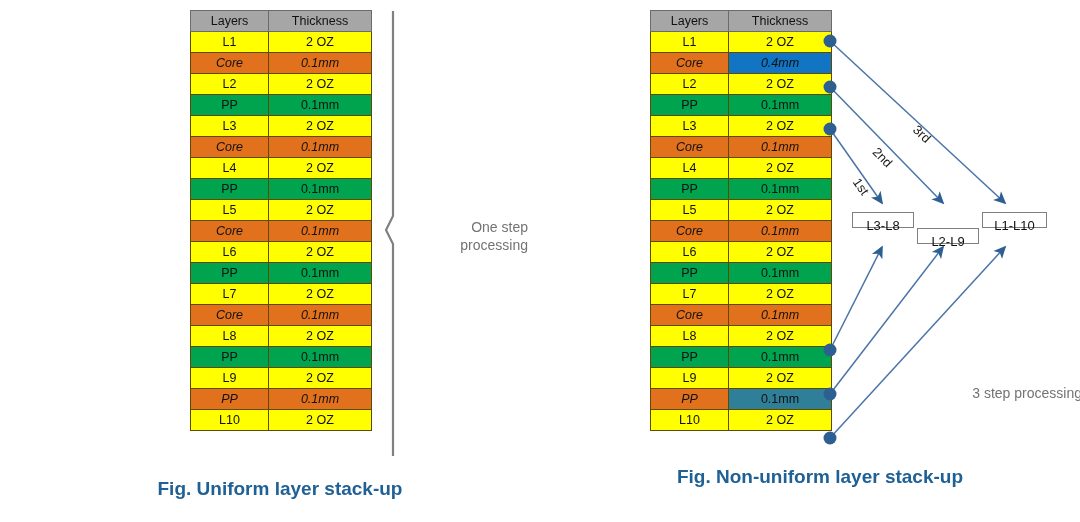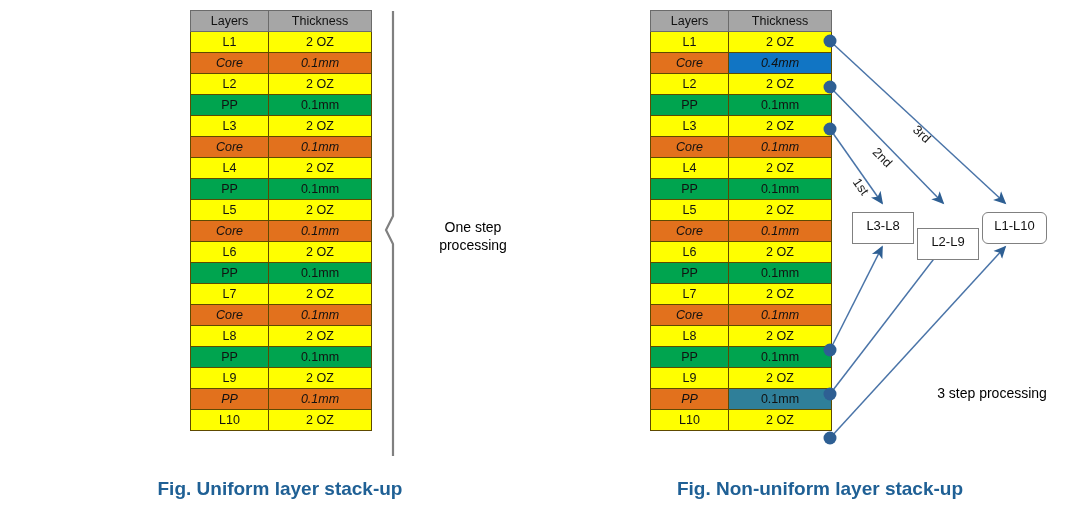--- a/index.html
+++ b/index.html
@@ -61,25 +61,25 @@
 
   
   .brace-svg {
     position: absolute;
     pointer-events: none;
   }
 
   
   .note {
     position: absolute;
-    color: #000000;
+    color: #737373;
     font-size: 14px;
     line-height: 18px;
     white-space: pre-line;
-    text-align: center;
+    text-align: right;
   }
 
   
   .caption {
     position: absolute;
     font-size: 19px;
     font-weight: bold;
     color: #1f6095;
     text-align: center;
     white-space: nowrap;
@@ -91,21 +91,21 @@
     left: 0;
     top: 0;
     width: 520px;
     height: 522px;
     pointer-events: none;
   }
 
   
   .group-box {
     position: absolute;
-    height: 32px;
+    height: 16px;
     line-height: 26px;
     text-align: center;
     border: 1.5px solid #808080;
     background: #ffffff;
     font-size: 13px;
     color: #111111;
     box-sizing: border-box;
     white-space: nowrap;
   }
 
@@ -341,18 +341,18 @@
       <circle cx="270" cy="438" r="6.5"></circle>
     </g>
   </svg>
 
   <div class="step-label" style="left:296px; top:172px; transform:rotate(55deg);">1st</div>
   <div class="step-label" style="left:315px; top:142px; transform:rotate(46deg);">2nd</div>
   <div class="step-label" style="left:355px; top:120px; transform:rotate(43deg);">3rd</div>
 
   <div class="group-box" style="left:292px; top:212px; width:62px;">L3-L8</div>
   <div class="group-box" style="left:357px; top:212px; width:62px;margin-top:16px;">L2-L9</div>
-  <div class="group-box" style="left:422px; top:212px; width:65px;border-radius:6px;">L1-L10</div>
+  <div class="group-box" style="left:422px; top:212px; width:65px;">L1-L10</div>
 
   <div class="note" style="left:342px; top:384px; width:180px;">3 step processing</div>
 
-  <div class="caption" style="left:0px; top:478px; width:520px;">Fig. Non-uniform layer stack-up</div>
+  <div class="caption" style="left:0px; top:466px; width:520px;">Fig. Non-uniform layer stack-up</div>
 </div>
 
 </body></html>

